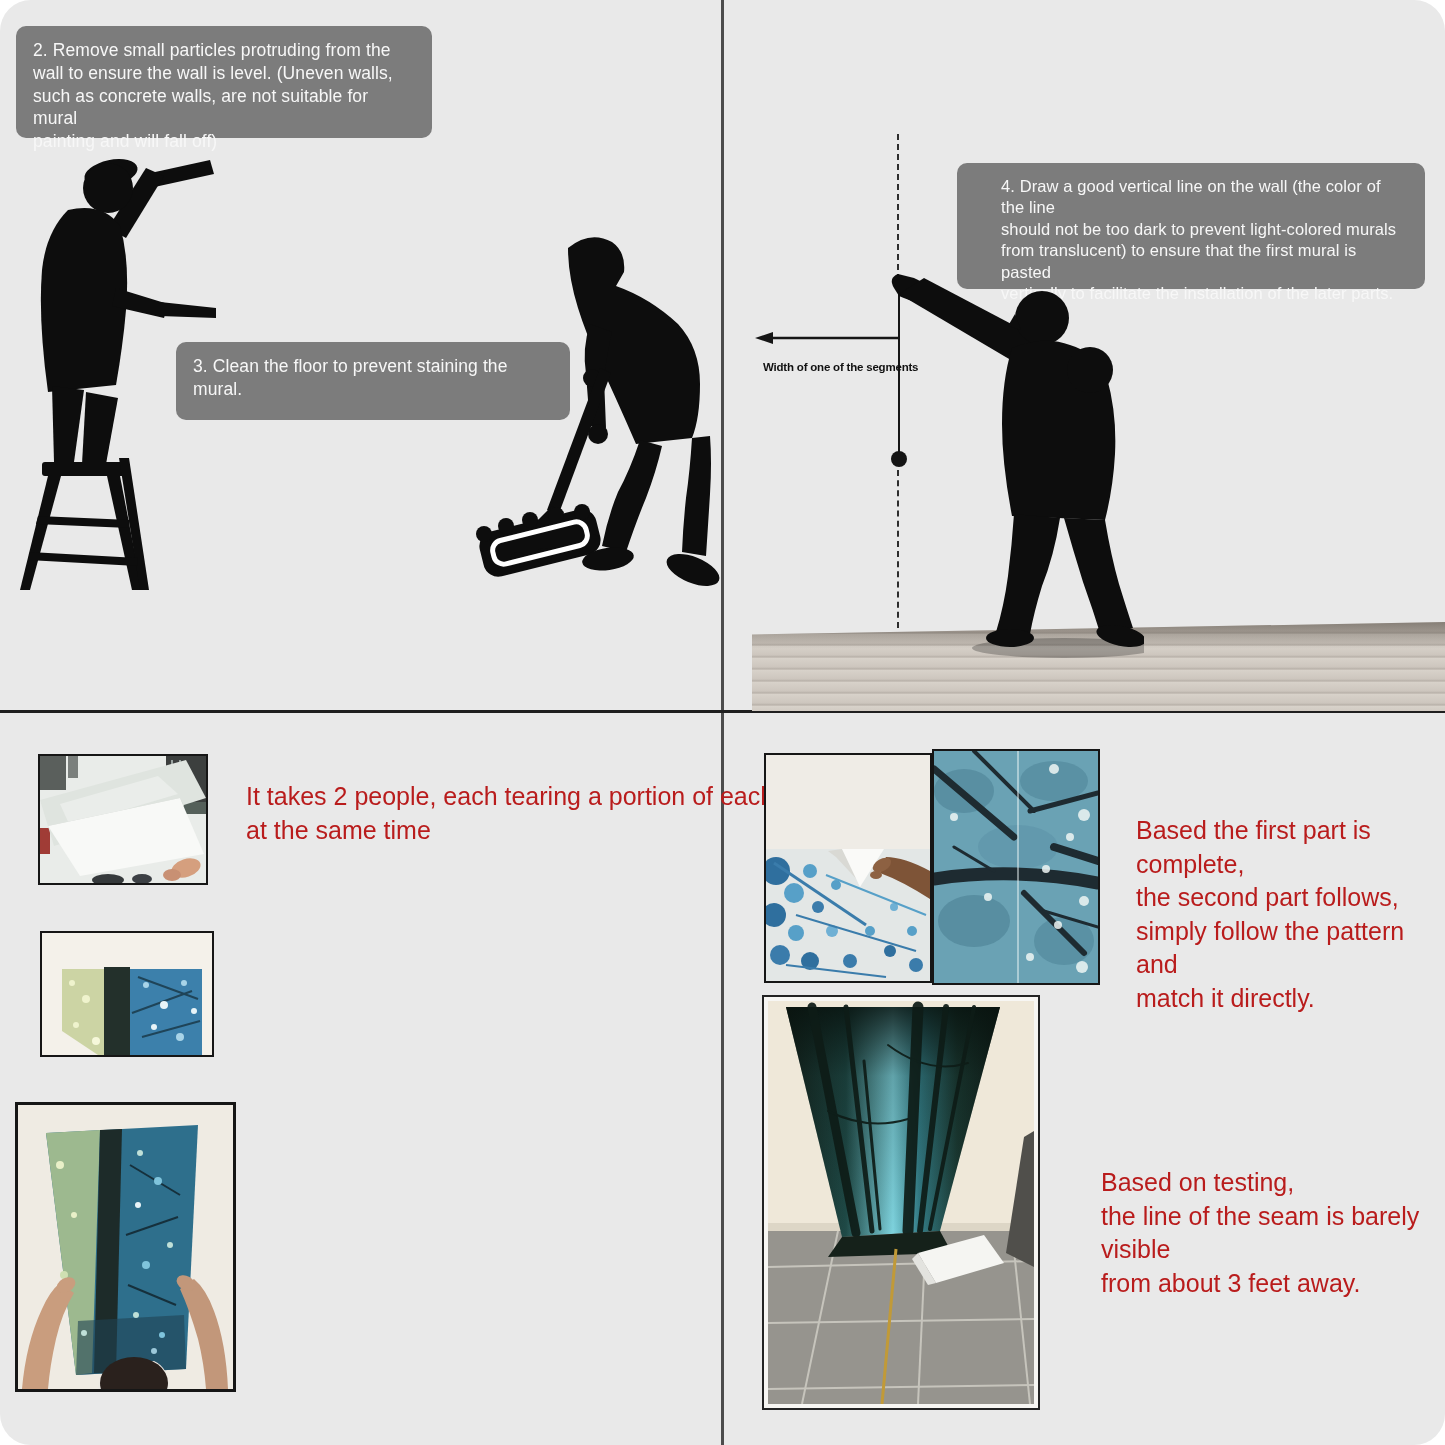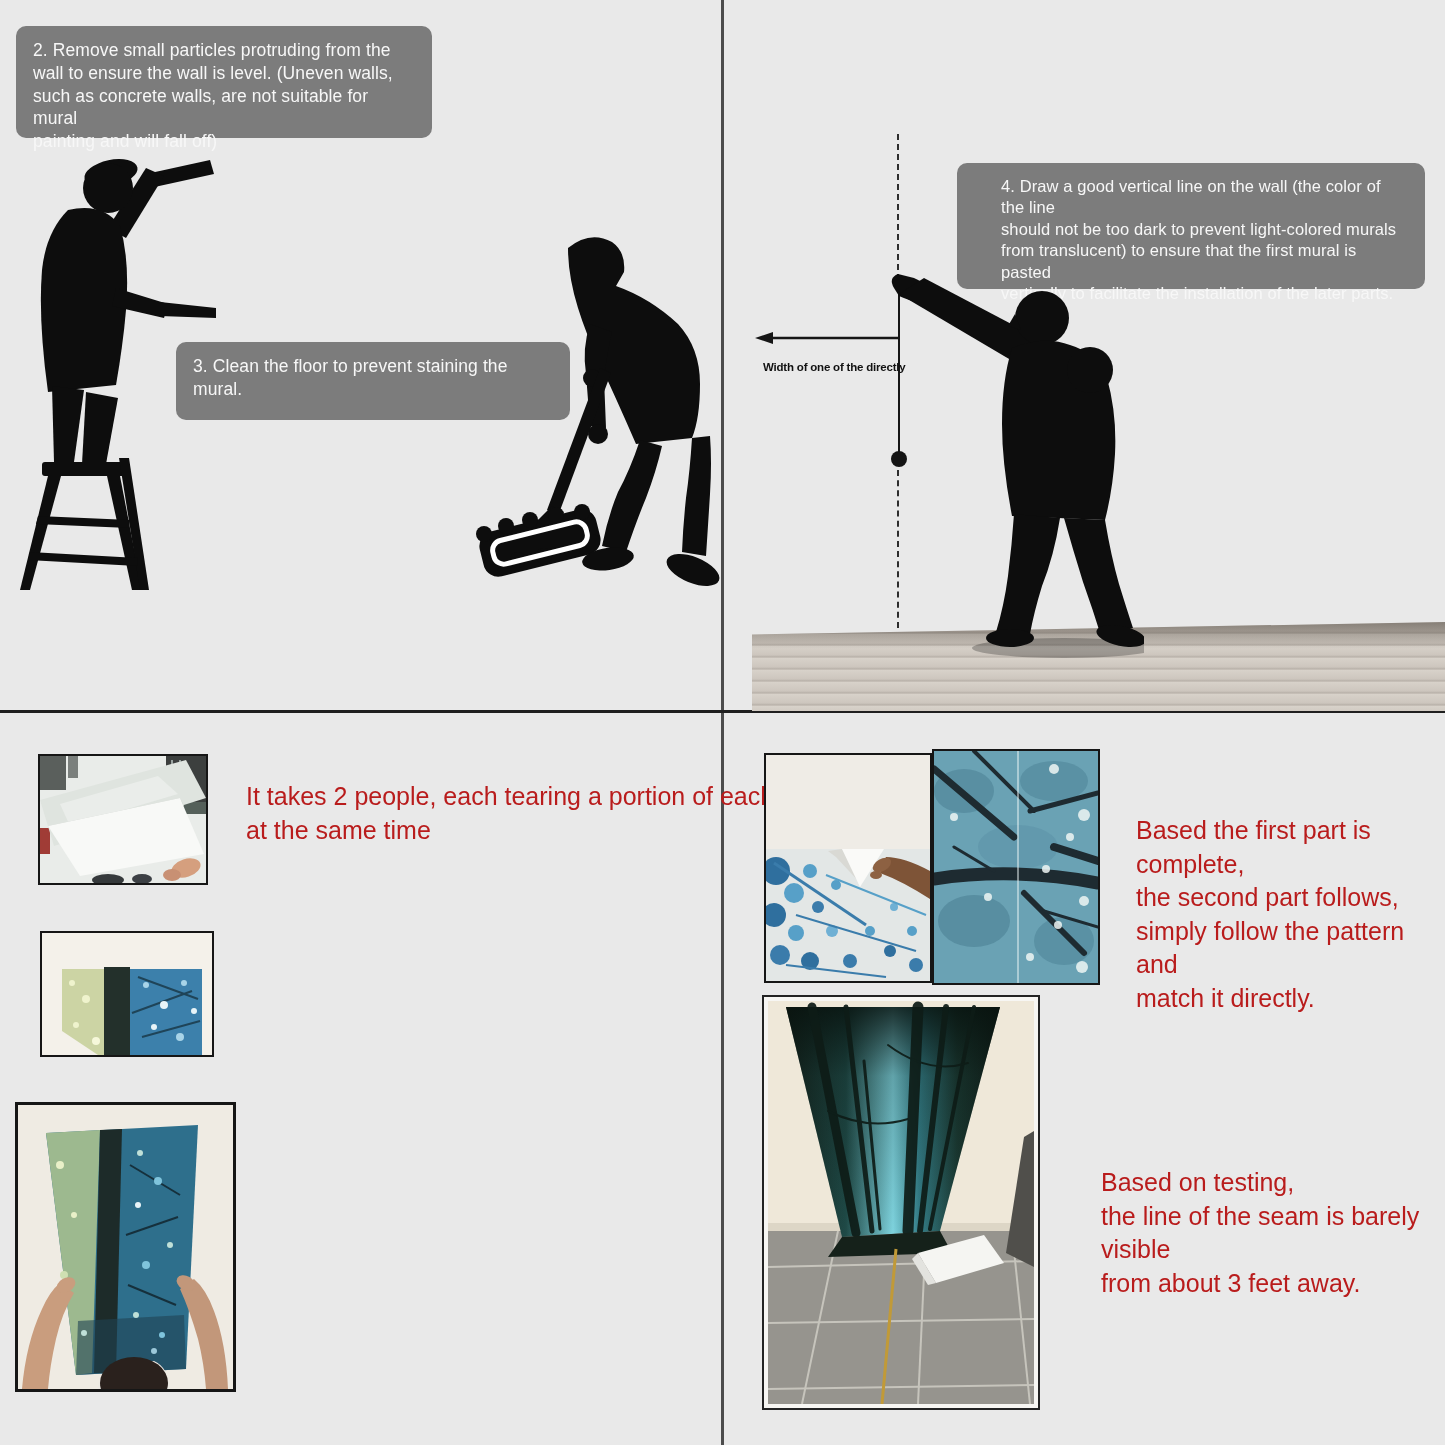--- a/index.html
+++ b/index.html
@@ -1,20 +1,21 @@
 <!DOCTYPE html>
 <html><head>
 <meta charset="utf-8">
 <style>
   html,body{margin:0;padding:0;background:#ffffff;}
   .canvas{
     position:relative;width:1445px;height:1445px;overflow:hidden;
     background:#e9e9e9;
     font-family:"Liberation Sans",sans-serif;
     color:#1a1a1a;
+    border-radius:31px;
   }
   .abs{position:absolute;}
   .ml{white-space:pre-line;}
   
   .v-divider{position:absolute;left:721px;top:0;width:3px;height:1445px;background:#4c4c4c;}
   .h-divider{position:absolute;left:0;top:710px;width:1445px;height:3px;background:#1f1f1f;}
   
   .graybox{
     position:absolute;background:#7c7c7c;color:#f7f7f7;border-radius:10px;
     padding:13px 17px;font-size:17.5px;line-height:1.3;letter-spacing:0.1px;
@@ -113,21 +114,21 @@
 
   <div class="dash-line" style="top:134px;height:146px;"></div>
   <div class="solid-line" style="top:292px;height:160px;"></div>
   <div class="plumb-bob"></div>
   <div class="dash-line" style="top:470px;height:158px;"></div>
 
   <svg class="abs" style="left:753px;top:330px;" width="148" height="16" viewBox="0 0 148 16" aria-hidden="true">
     <line x1="16" y1="8" x2="146" y2="8" stroke="#161616" stroke-width="2.5"></line>
     <polygon points="2,8 20,2 20,14" fill="#161616"></polygon>
   </svg>
-  <div class="width-label">Width of one of the directly</div>
+  <div class="width-label">Width of one of the segments</div>
 
   <svg class="abs" style="left:884px;top:272px;" width="260" height="390" viewBox="0 0 260 390" aria-hidden="true">
     <ellipse cx="180" cy="376" rx="92" ry="10" fill="rgba(0,0,0,0.25)"></ellipse>
     <g fill="#0d0d0d">
       <path d="M10,16 Q4,6 14,2 L30,6 Q42,11 46,19 L38,32 Q24,28 15,24 Z"></path>
       <polygon points="15,22 40,6 154,66 137,94"></polygon>
       <circle cx="158" cy="46" r="27"></circle>
       <polygon points="131,42 124,54 137,58"></polygon>
       <path d="M128,76 Q160,63 186,73 Q213,81 223,106 Q233,142 231,182 Q229,217 221,248 L128,244 Q118,192 118,152 Q118,108 128,76 Z"></path>
       <circle cx="206" cy="98" r="23"></circle>

